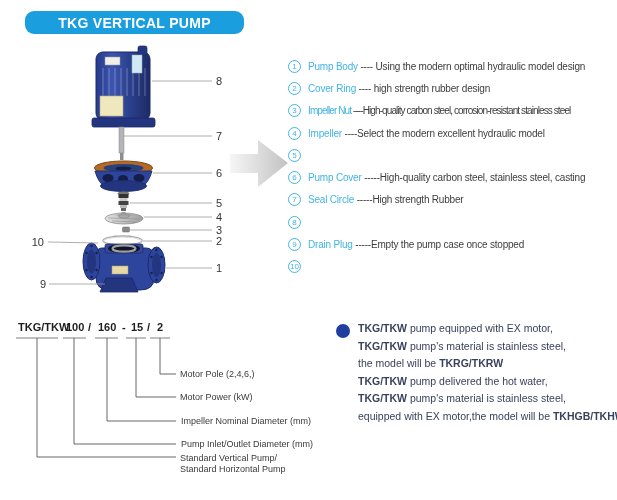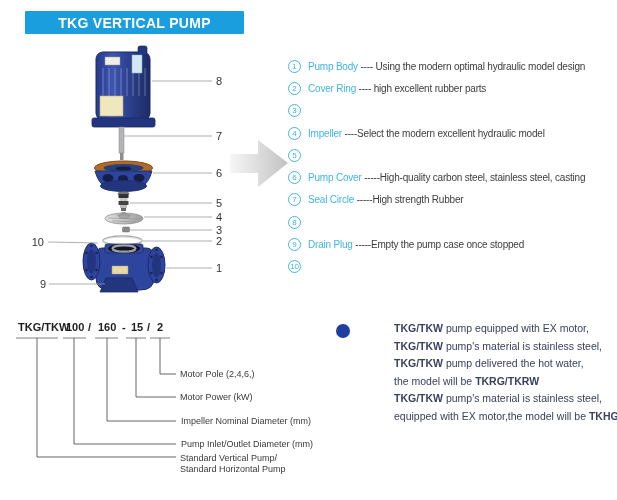--- a/index.html
+++ b/index.html
@@ -3,21 +3,21 @@
 <meta charset="utf-8">
 <style>
   * { margin:0; padding:0; box-sizing:border-box; }
   html,body { background:#ffffff; }
   body { width:617px; height:500px; font-family:"Liberation Sans", sans-serif; }
   #canvas { position:relative; width:617px; height:500px; background:#fff; overflow:hidden; }
 
   
   .banner {
     position:absolute; left:25px; top:11px; width:219px; height:23px;
-    background:#1a9edd; border-radius:1px;
+    background:#1a9edd; border-radius:9px;
     display:flex; align-items:center; justify-content:center;
     color:#fff; font-weight:bold; font-size:14px; letter-spacing:.3px;
   }
 
   
   .pump-svg { position:absolute; left:20px; top:40px; width:250px; height:265px; }
   .callout-line { stroke:#9a9a9a; stroke-width:.8; }
   .callout-num { font-size:11px; fill:#333; font-family:"Liberation Sans",sans-serif; }
 
   
@@ -43,21 +43,21 @@
   .code-underline { stroke:#808080; stroke-width:1; }
   .code-connector { stroke:#555; stroke-width:.9; fill:none; }
   .nomen-label { font-size:9px; fill:#3a3a3a; font-family:"Liberation Sans",sans-serif; }
 
   
   .notes { position:absolute; left:336px; top:322px; width:278px; padding-left:22px; }
   .bullet {
     position:absolute; left:0; top:2px; width:14px; height:14px;
     border-radius:50%; background:#1f3ea0;
   }
-  .note-line { font-size:10.5px; color:#39415c; height:17.6px; white-space:nowrap;margin-left:36px; }
+  .note-line { font-size:10.5px; color:#39415c; height:17.6px; white-space:nowrap; }
   .note-line:nth-child(8), .note-line:nth-child(9) { height:13.5px; }
   .nb-prefix, .nb-suffix { font-weight:bold; }
   .note-line:nth-child(9) .nb-suffix { font-size:12px; }
 </style>
 </head>
 <body>
 
 <div id="canvas">
 
   <div class="banner">
@@ -201,24 +201,25 @@
     <polygon points="0,16 28,16 28,2 58,25 28,49 28,35 0,35" fill="url(#arrowGrad)"></polygon>
   </svg>
 
   <div class="parts-list">
     <div class="pl-item">
       <span class="pl-num">1</span>
       <span class="pl-text"><span class="pl-name">Pump Body</span><span class="pl-desc"> ---- Using the modern optimal hydraulic model design</span></span>
     </div>
     <div class="pl-item">
       <span class="pl-num">2</span>
-      <span class="pl-text"><span class="pl-name">Cover Ring</span><span class="pl-desc"> ---- high excellent rubber parts</span></span>
+      <span class="pl-text"><span class="pl-name">Cover Ring</span><span class="pl-desc"> ---- high strength rubber design</span></span>
     </div>
     <div class="pl-item">
       <span class="pl-num">3</span>
+      <span class="pl-text"><span class="pl-name">Impeller Nut</span><span class="pl-desc"> ----High-quality carbon steel, corrosion-resistant stainless steel</span></span>
     </div>
     <div class="pl-item">
       <span class="pl-num">4</span>
       <span class="pl-text"><span class="pl-name">Impeller</span><span class="pl-desc"> ----Select the modern excellent hydraulic model</span></span>
     </div>
     <div class="pl-item">
       <span class="pl-num">5</span>
     </div>
     <div class="pl-item">
       <span class="pl-num">6</span>
@@ -272,19 +273,19 @@
       <text class="nomen-label" x="181" y="137">Pump Inlet/Outlet Diameter (mm)</text>
       <text class="nomen-label" x="180" y="151">Standard Vertical Pump/</text>
       <text class="nomen-label" x="180" y="162">Standard  Horizontal Pump</text>
     </g>
   </svg>
 
   <div class="notes">
     <span class="bullet"></span>
     <div class="note-line"><span class="nb-prefix">TKG/TKW</span><span> pump equipped with EX motor,</span><span class="nb-suffix"></span></div>
     <div class="note-line"><span class="nb-prefix">TKG/TKW</span><span> pump's material is stainless steel,</span><span class="nb-suffix"></span></div>
+    <div class="note-line"><span class="nb-prefix"></span><span>the model will be </span><span class="nb-suffix">TKRG/TKRW</span></div>
     <div class="note-line"><span class="nb-prefix">TKG/TKW</span><span> pump delivered the hot water,</span><span class="nb-suffix"></span></div>
-    <div class="note-line"><span class="nb-prefix"></span><span>the model will be </span><span class="nb-suffix">TKRG/TKRW</span></div>
     <div class="note-line"><span class="nb-prefix">TKG/TKW</span><span> pump's material is stainless steel,</span><span class="nb-suffix"></span></div>
     <div class="note-line"><span class="nb-prefix"></span><span>equipped with EX motor,the model will be </span><span class="nb-suffix">TKHGB/TKHWB</span></div>
   </div>
 
 </div>
 
 </body></html>

